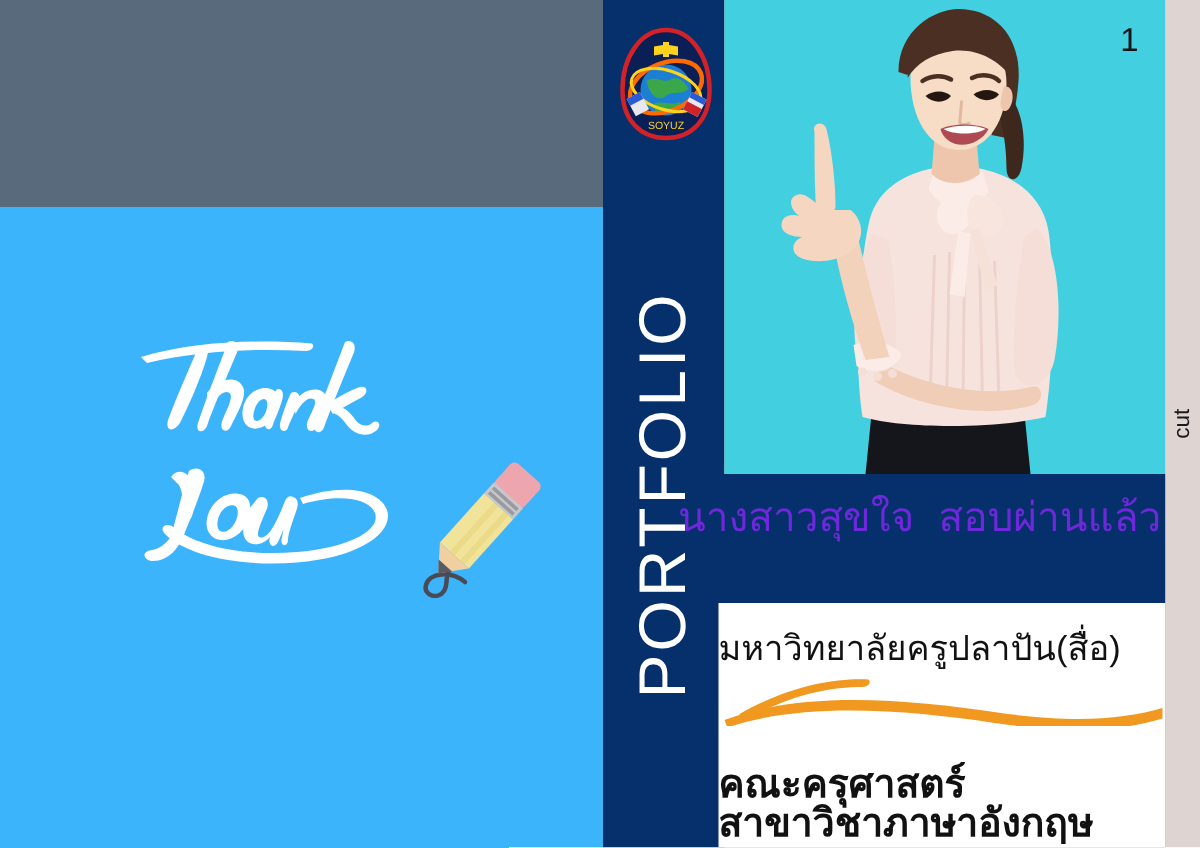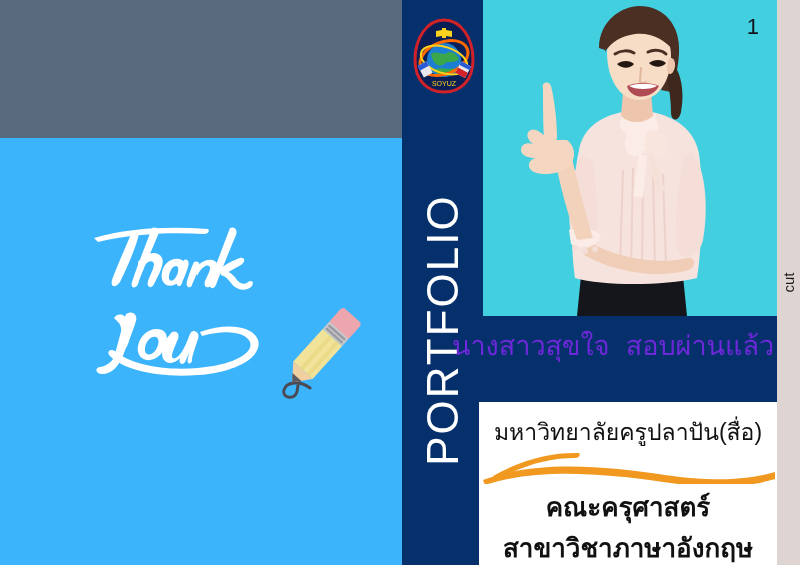--- a/index.html
+++ b/index.html
@@ -127,28 +127,28 @@
     position: absolute;
     left: 479px; top: 402px;
     width: 298px; height: 163px;
     background: #ffffff;
     overflow: hidden;
   }
   .info-line {
     position: absolute;
     left: 0;
     width: 100%;
-    text-align: center;
+    text-align: left;
     color: #111111;
     white-space: nowrap;
     font-family: "Liberation Sans", "DejaVu Sans", sans-serif;
   }
   .info-1 { top: 12px;  font-size: 23px; }
   .info-2 { top: 57px;  font-size: 23px; font-weight: bold; }
-  .info-3 { top: 84px;  font-size: 26px; font-weight: bold; }
+  .info-3 { top: 99px;  font-size: 26px; font-weight: bold; }
   .info-4 { top: 125px; font-size: 26px; font-weight: bold; }
 
   .wave {
     position: absolute;
     left: -4px; top: 48px;
     width: 306px; height: 34px;
   }
   .wave svg { display:block; width:100%; height:100%; }
 
   

